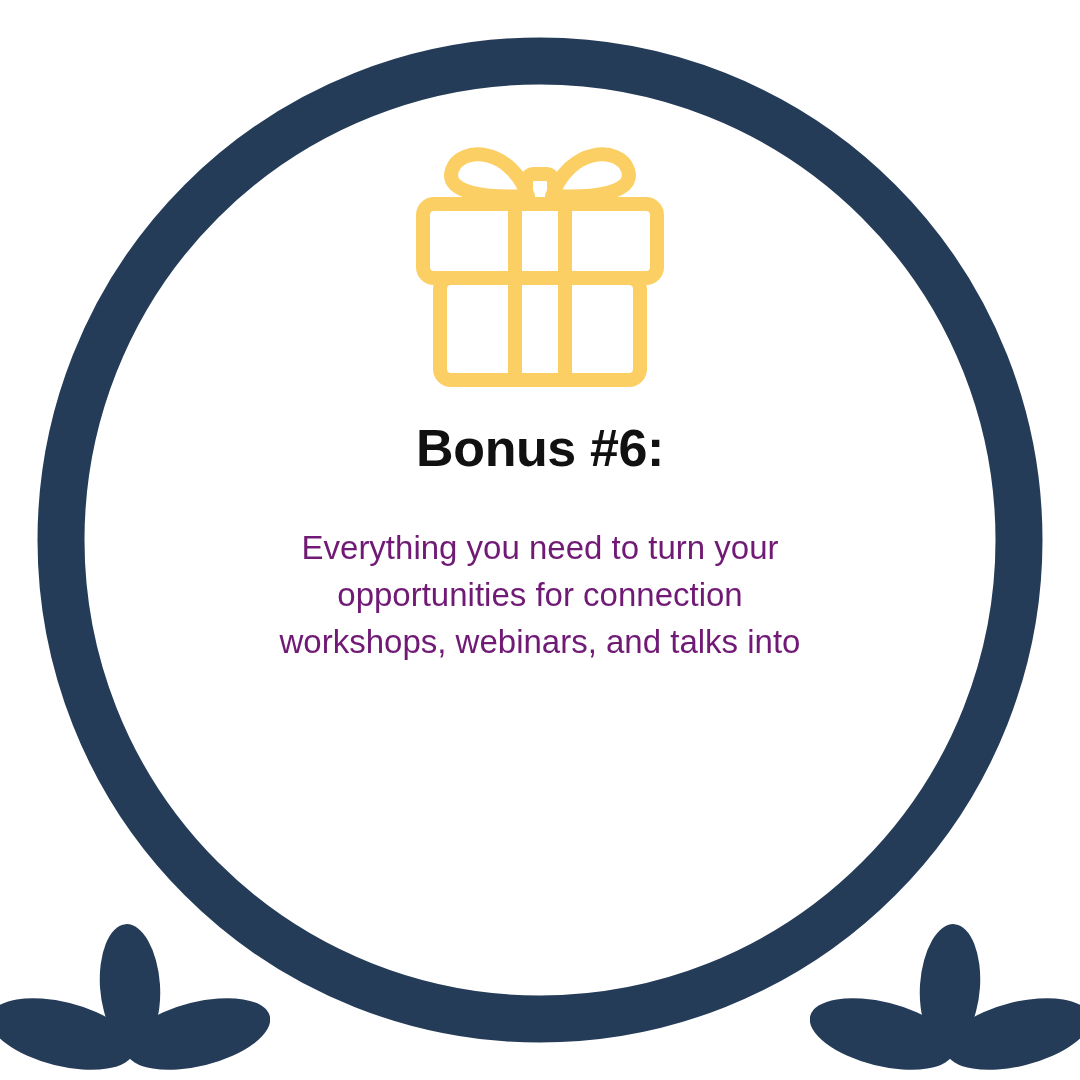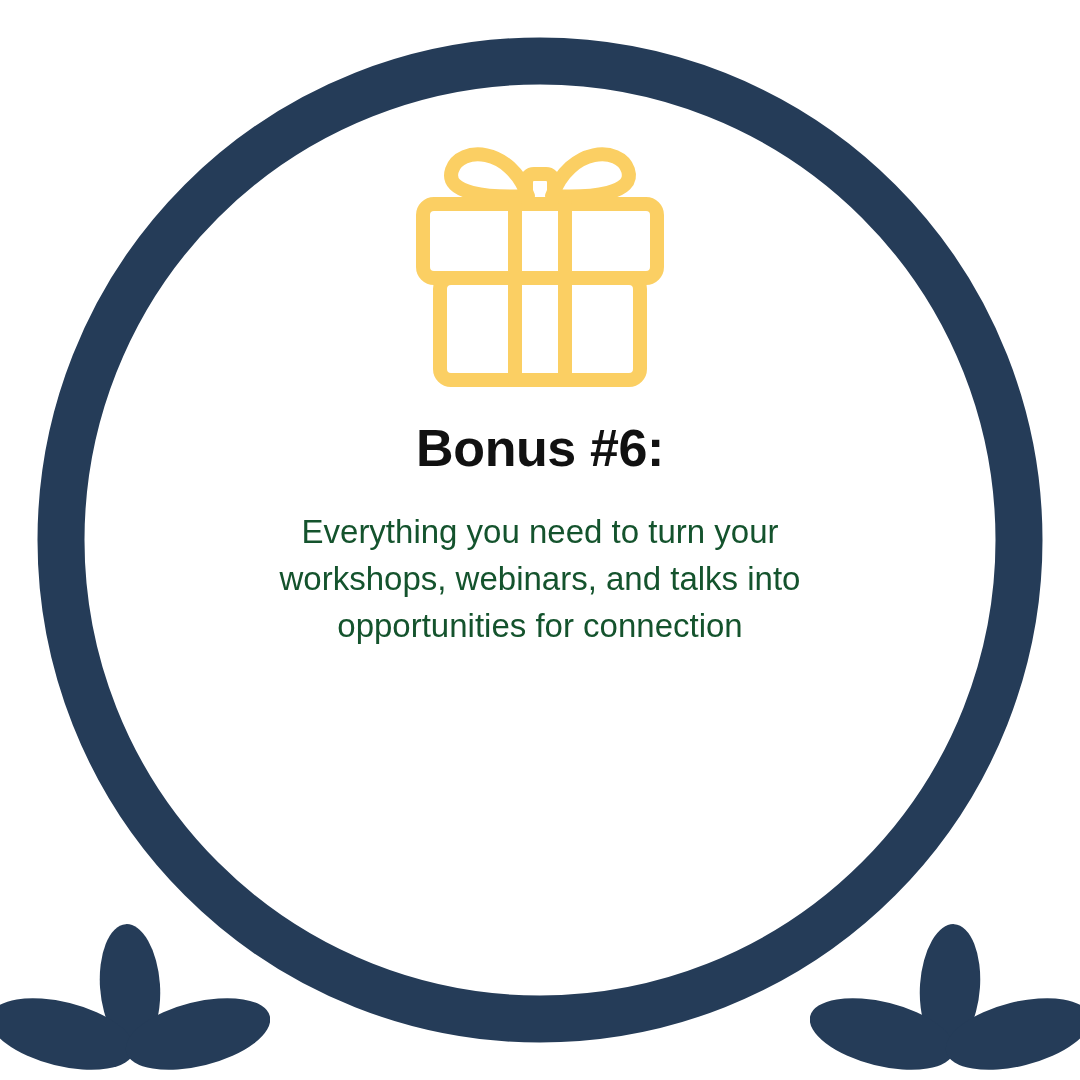--- a/index.html
+++ b/index.html
@@ -60,25 +60,25 @@
     text-align: center;
     color: #111111;
     font-size: 52px;
     font-weight: bold;
     line-height: 76px;
     letter-spacing: -0.4px;
   }
   .headline-line { display: block; }
 
   #subtitle {
-    margin: 0;
+    margin: 16px;
     padding-top: 22px;
     width: 600px;
     text-align: center;
-    color: #14532d;
+    color: #701a75;
     font-size: 33px;
     font-weight: normal;
     line-height: 47px;
   }
   .subtitle-line { display: block; }
 </style>
 </head>
 <body>
 
 <div id="canvas">
@@ -122,18 +122,18 @@
         <line x1="155" y1="78" x2="155" y2="254"></line>
       </g>
     </svg>
 
     <h1 id="headline">
       <span class="headline-line">Bonus #6:</span>
     </h1>
 
     <p id="subtitle">
       <span class="subtitle-line">Everything you need to turn your</span>
+      <span class="subtitle-line">opportunities for connection</span>
       <span class="subtitle-line">workshops, webinars, and talks into</span>
-      <span class="subtitle-line">opportunities for connection</span>
     </p>
 
   </div>
 </div>
 
 </body></html>

